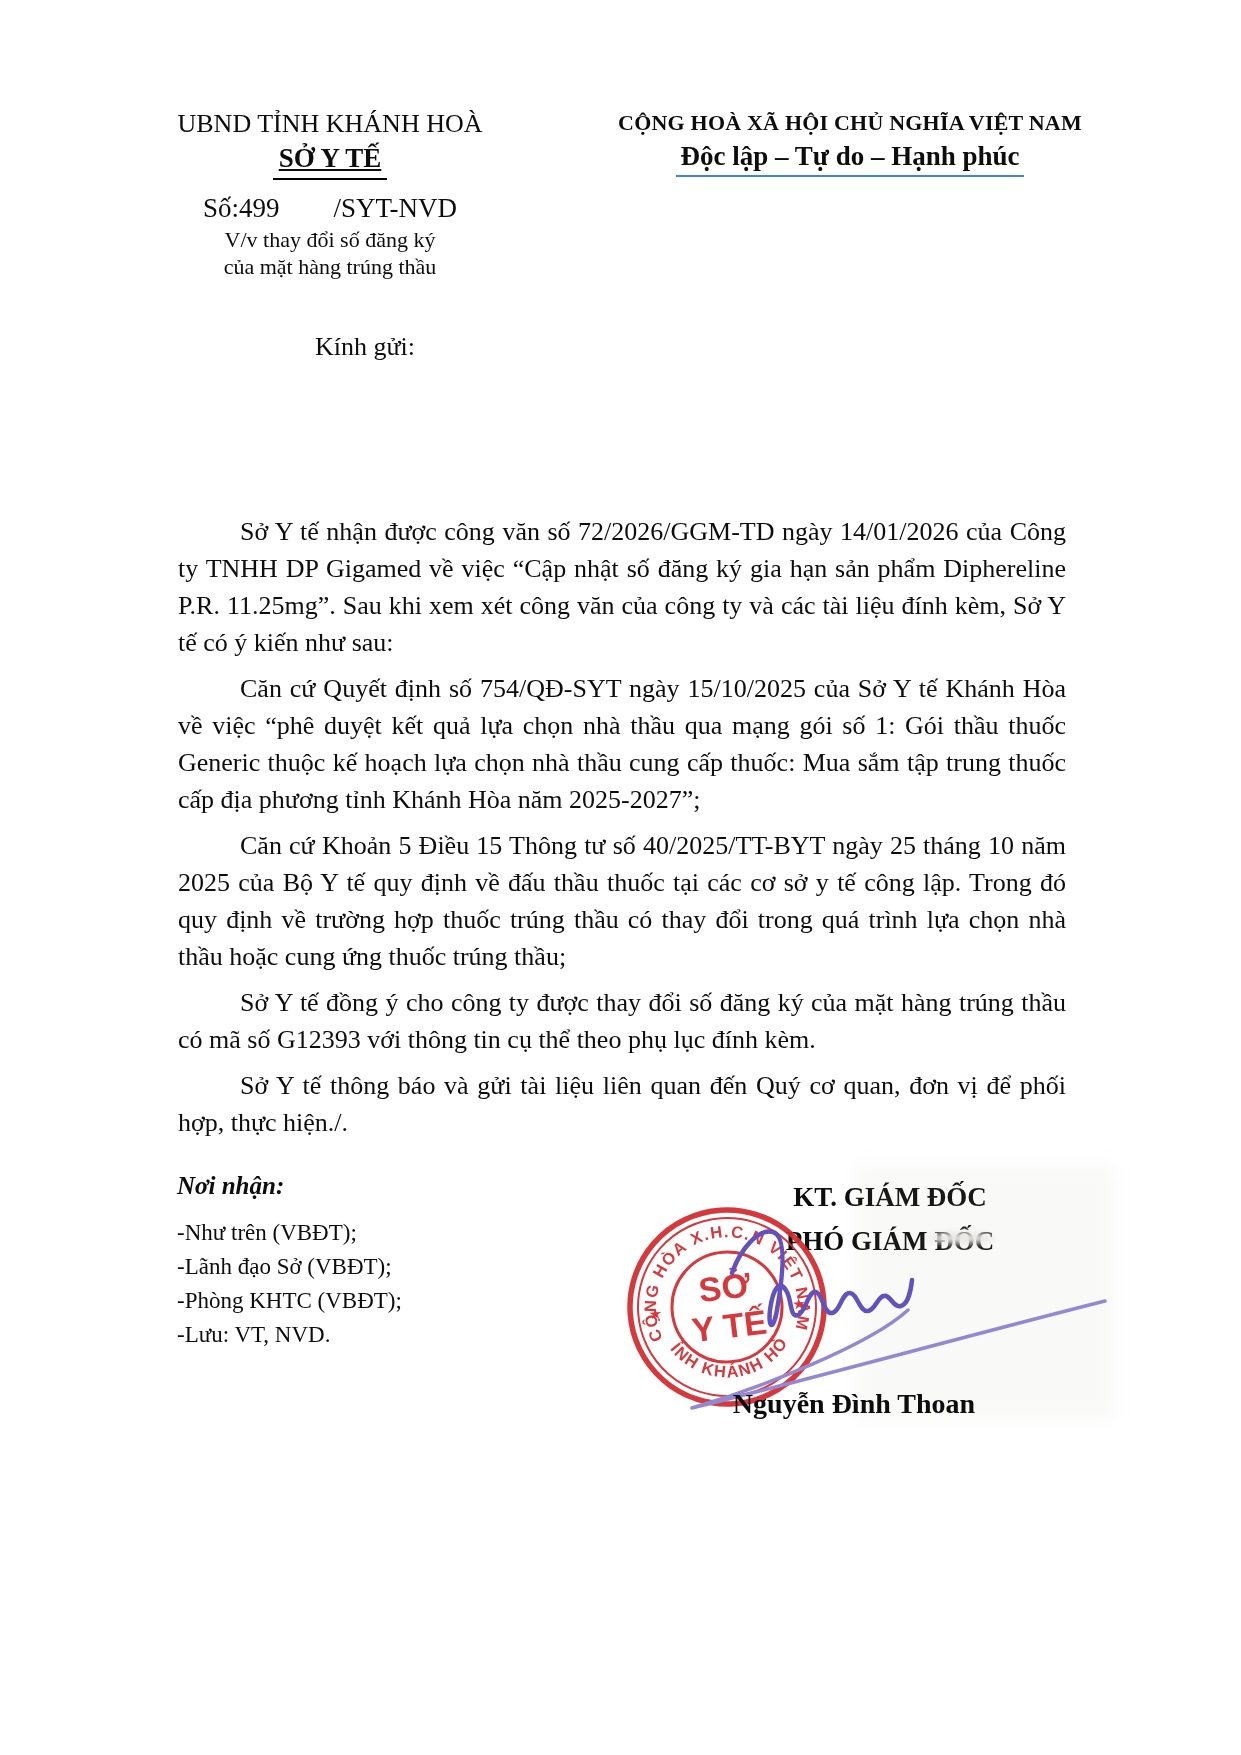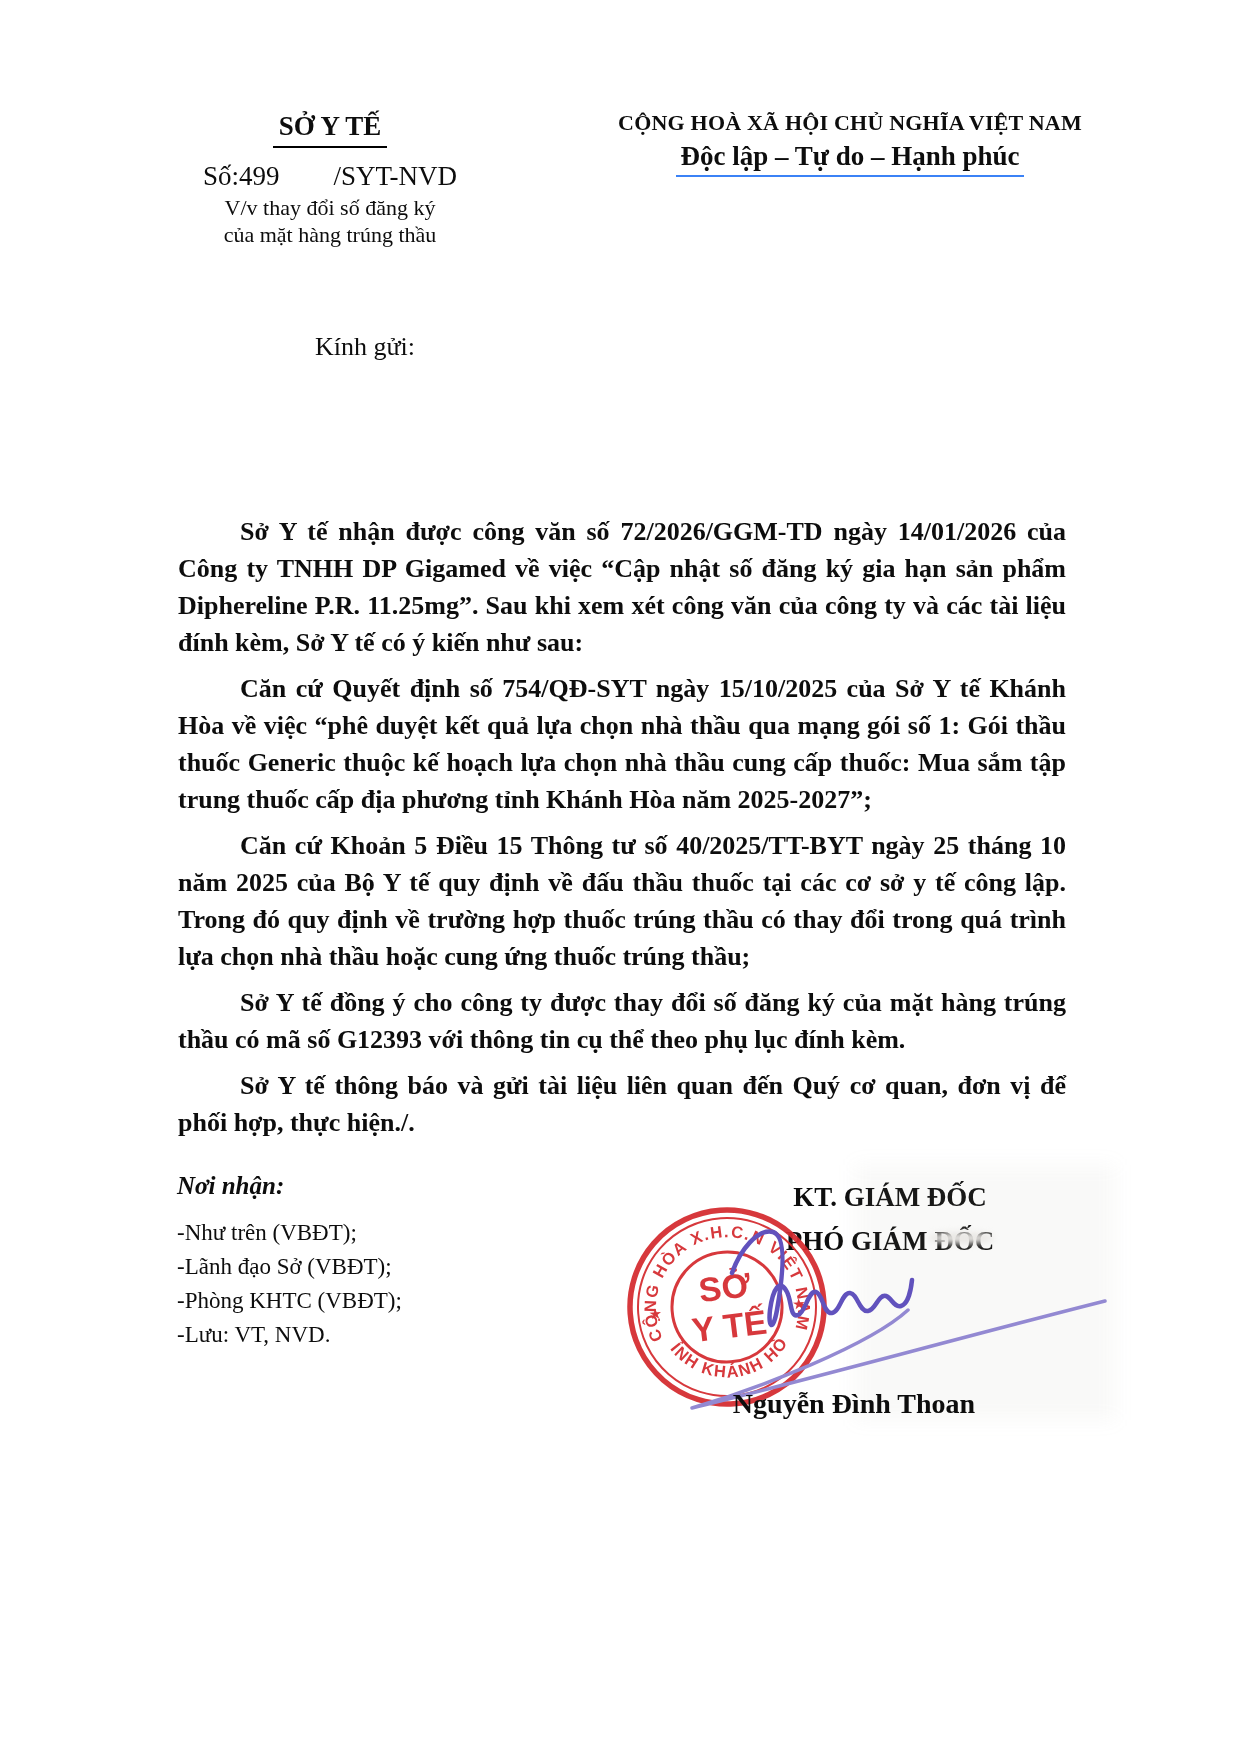--- a/index.html
+++ b/index.html
@@ -8,39 +8,39 @@
     width:1241px;height:1755px;
     background:#ffffff;
     font-family:"Liberation Serif", serif;
     color:#0d0d0d;
     overflow:hidden;
   }
   
   .hdr-left{position:absolute;left:150px;top:108px;width:360px;text-align:center;}
   .hdr-left .org-parent{font-size:26px;line-height:32px;}
   .hdr-left .org{display:inline-block;font-size:27px;font-weight:bold;line-height:32px;
-    border-bottom:2px solid #000;padding:0 6px 4px 6px;margin-top:2px;}
+    border-bottom:2px solid #000;padding:0 6px 4px 6px;margin-top:2px;text-decoration:underline;}
   .hdr-left .doc-no{font-size:27px;line-height:30px;margin-top:13px;white-space:pre;}
   .hdr-left .subject{font-size:22px;line-height:27px;}
   .hdr-left .subject.first{margin-top:3px;}
 
   .hdr-right{position:absolute;left:570px;top:108px;width:560px;text-align:center;}
   .hdr-right .national{font-size:22px;font-weight:bold;line-height:30px;letter-spacing:.2px;}
   .hdr-right .motto{display:inline-block;font-size:27px;font-weight:bold;line-height:32px;
     border-bottom:2px solid #3b82f6;padding:0 4px 3px 4px;margin-top:2px;}
   .hdr-right .place-date{font-size:26px;font-style:italic;line-height:30px;margin-top:11px;white-space:pre;}
 
   
   .kinhgui-label{position:absolute;left:315px;top:332px;font-size:26px;text-align:center;}
   .kinhgui-items{position:absolute;left:415px;top:368px;font-size:26px;line-height:37px;}
 
   
   .body-text{position:absolute;left:178px;top:513px;width:888px;
     font-size:26px;line-height:37px;text-align:justify;}
-  .body-text p{margin:0 0 9px 0;text-indent:62px;font-weight:bold;}
+  .body-text p{margin:0 0 9px 0;text-indent:62px;}
 
   
   .noinhan{position:absolute;left:177px;top:1172px;}
   .noinhan .nn-label{font-size:25px;font-weight:bold;font-style:italic;}
   .noinhan .nn-items{margin-top:16px;font-size:23px;line-height:34px;}
 
   .signer{position:absolute;left:690px;top:1175px;width:400px;text-align:center;
     font-size:27px;font-weight:bold;line-height:44px;}
   .signer-name{position:absolute;left:654px;top:1388px;width:400px;text-align:center;
     font-size:28px;font-weight:bold;}
@@ -52,20 +52,21 @@
     background:#e9e7e4;filter:blur(3px);}
   .scan-band{position:absolute;left:855px;top:1165px;width:260px;height:255px;
     background:rgba(175,170,162,0.07);filter:blur(9px);}
 </style>
 </head>
 <body>
 
 <div class="page">
 
   <div class="hdr-left">
+    <div class="org-parent">UBND TỈNH KHÁNH HOÀ</div>
     <div><span class="org">SỞ Y TẾ</span></div>
     <div class="doc-no">Số:499        /SYT-NVD</div>
     <div class="subject first">V/v thay đổi số đăng ký</div>
     <div class="subject">của mặt hàng trúng thầu</div>
   </div>
 
   <div class="hdr-right">
     <div class="national">CỘNG HOÀ XÃ HỘI CHỦ NGHĨA VIỆT NAM</div>
     <div><span class="motto">Độc lập – Tự do – Hạnh phúc</span></div>
   </div>

